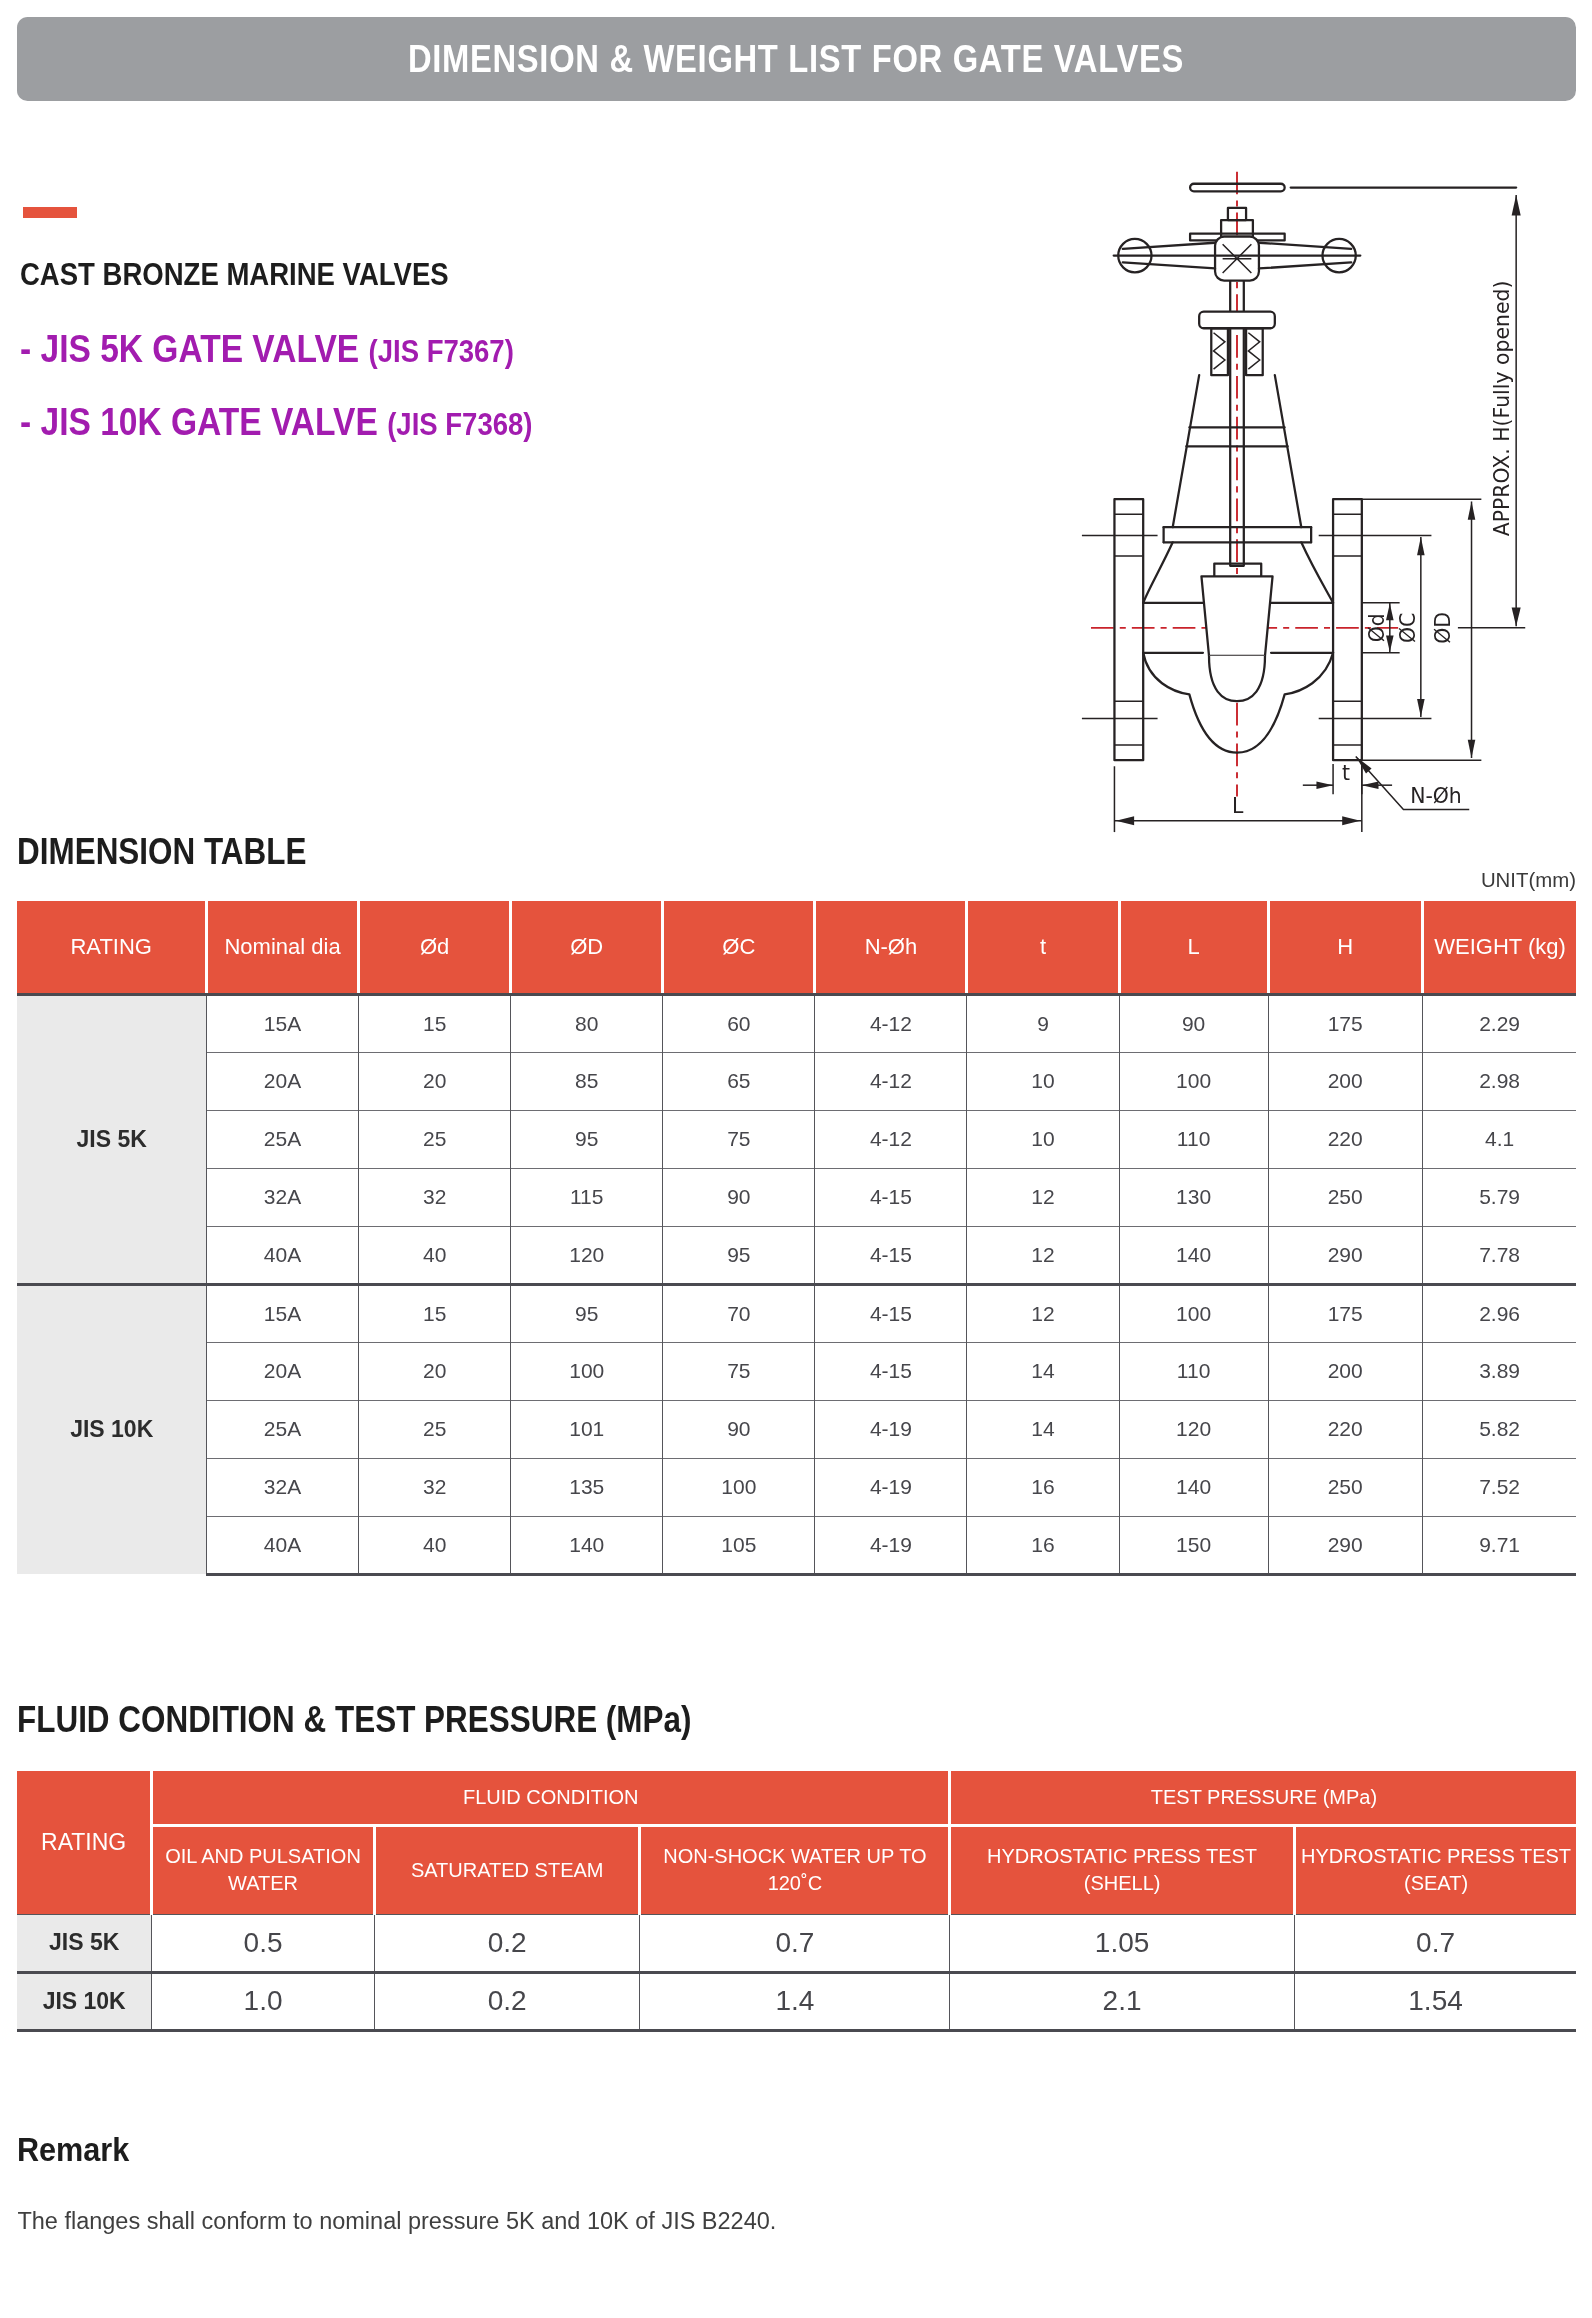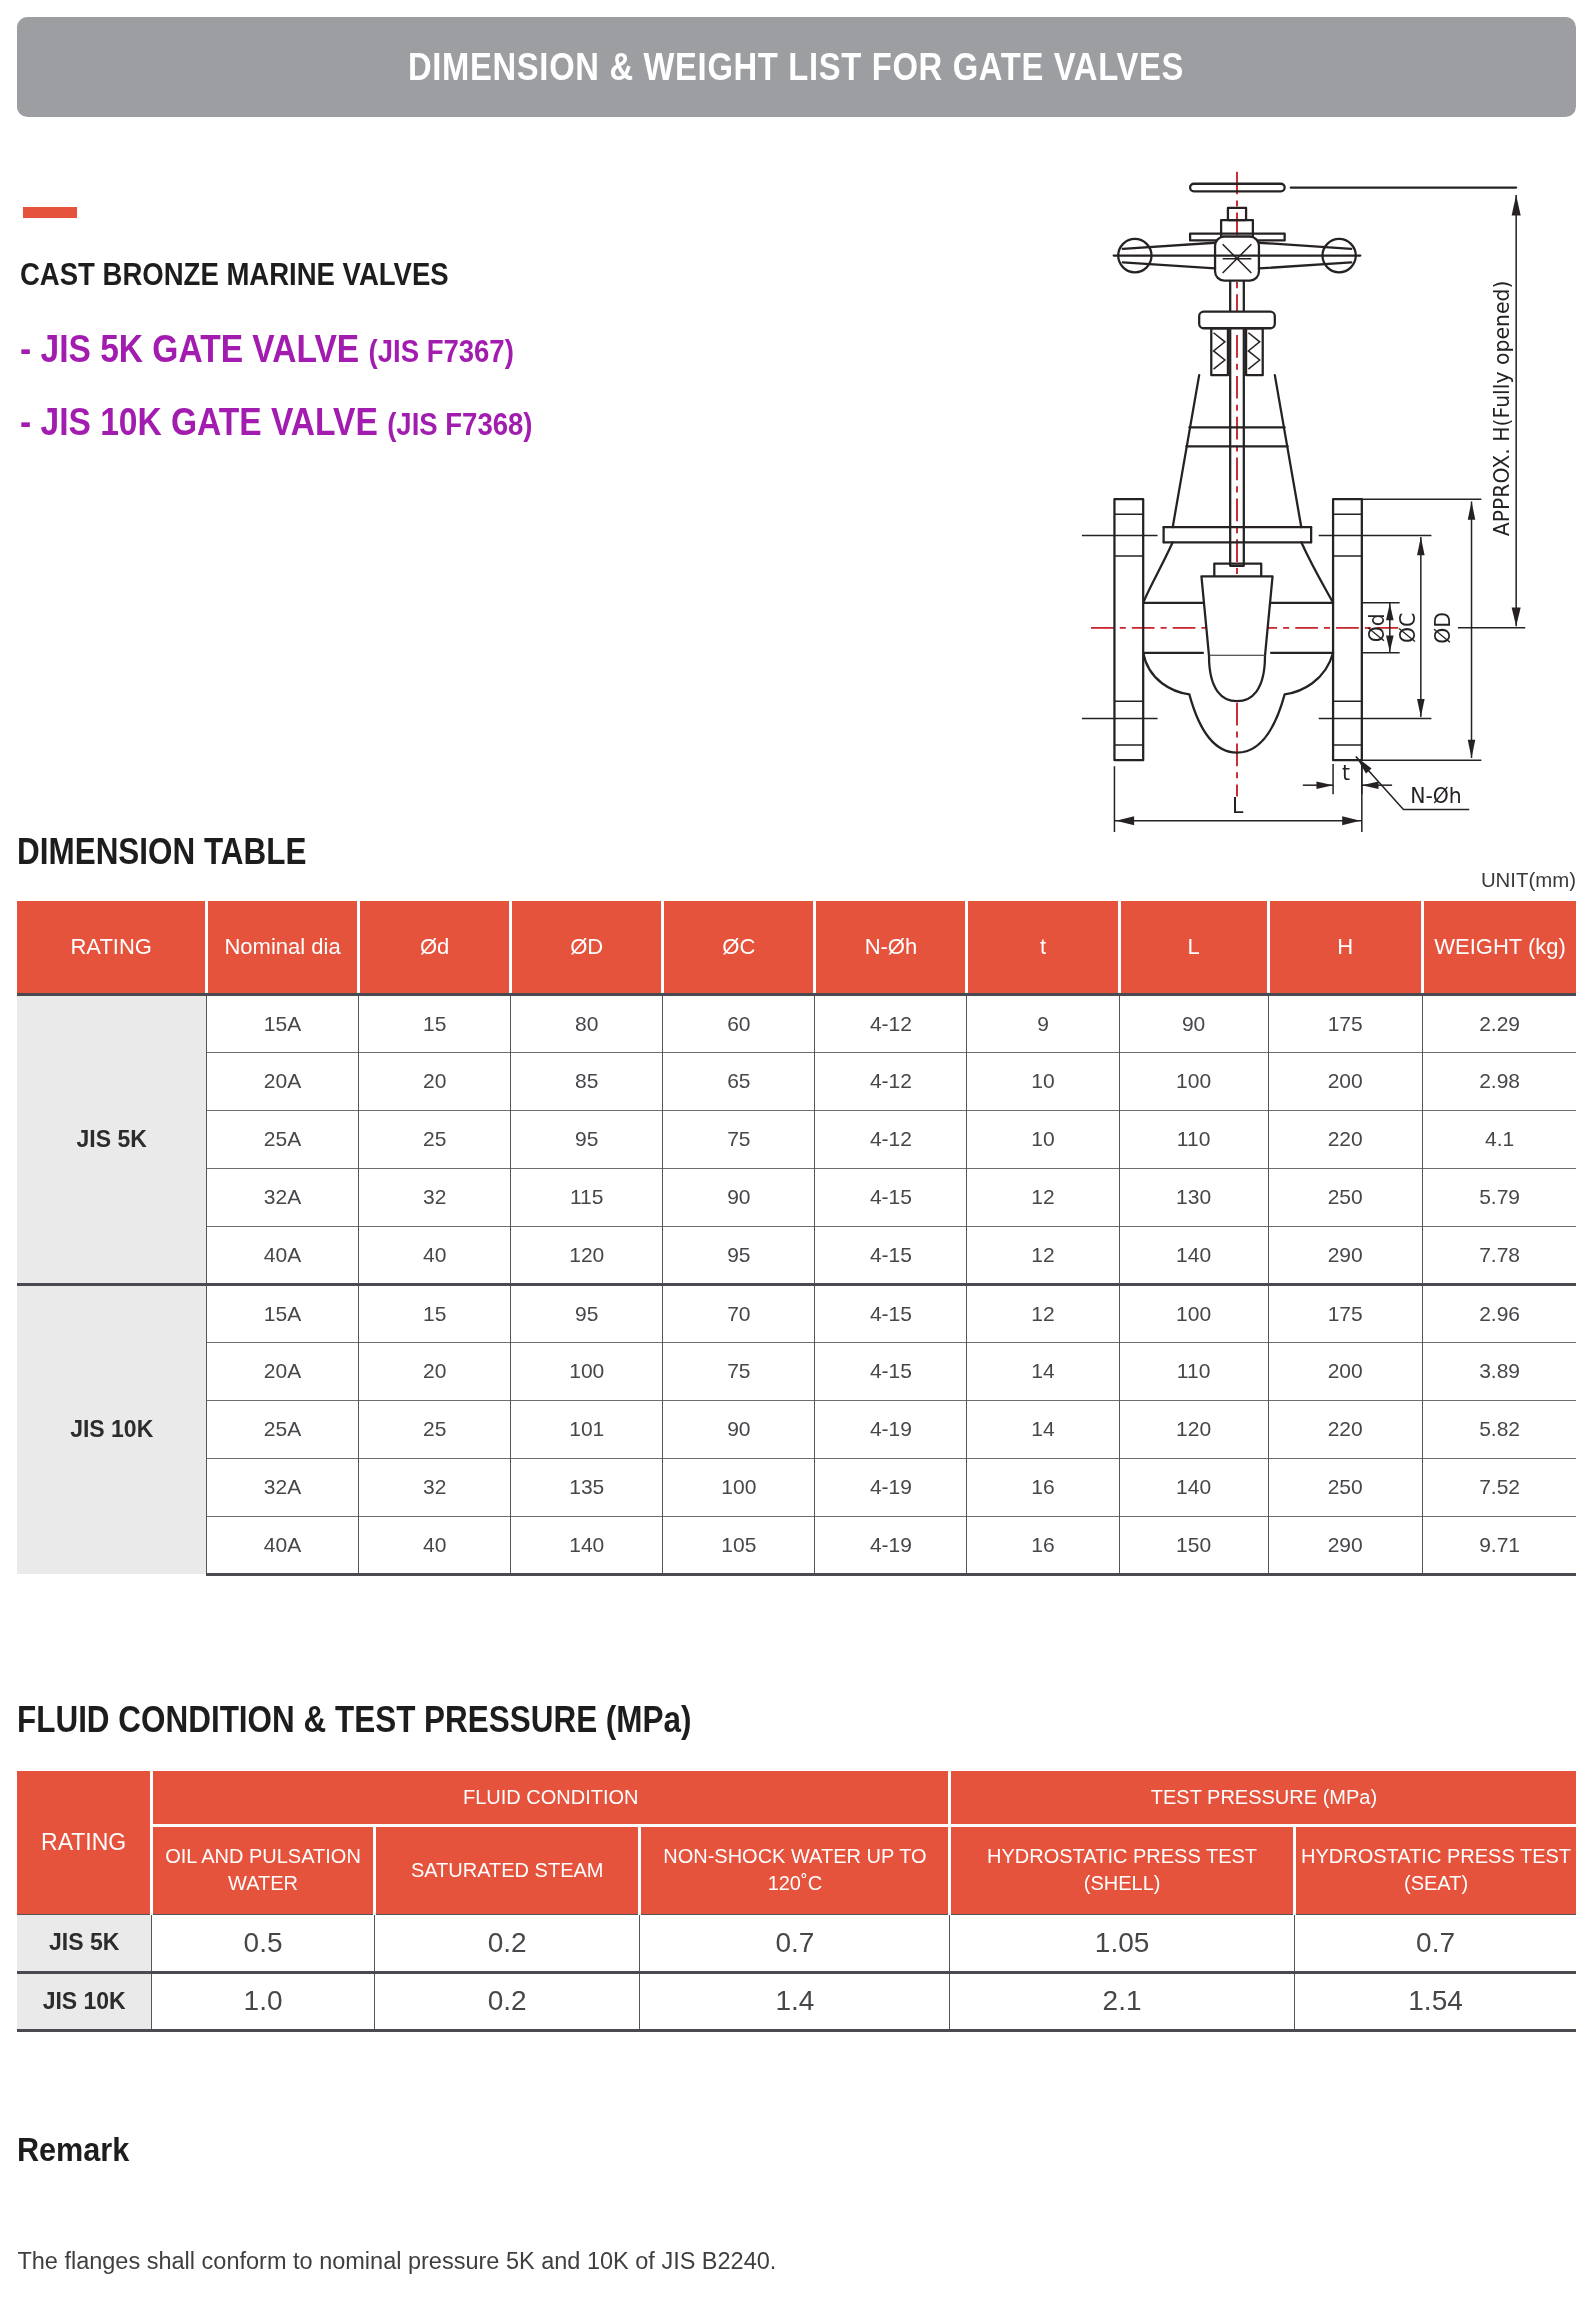--- a/index.html
+++ b/index.html
@@ -8,21 +8,21 @@
     position:relative;
     width:1592px; height:2319px;
     font-family:"Liberation Sans", sans-serif;
     color:#232323;
     overflow:hidden;
   }
   .abs { position:absolute; }
 
   
   .header-bar {
-    left:16.6px; top:17.4px; width:1559px; height:100px;
+    left:16.6px; top:17.4px; width:1559px; height:84px;
     background:#9C9EA1; border-radius:10.6px;
     display:flex; align-items:center; justify-content:center;
   }
   .header-bar span {
     color:#fff; font-size:39px; font-weight:bold; letter-spacing:0.8px;
     display:inline-block; transform:scaleX(0.84);
     white-space:nowrap;
   }
 
   
@@ -88,21 +88,21 @@
   .fluid-table tbody td + td { border-left:1.5px solid #55555a; }
   .fluid-table tbody th.rating-cell {
     background:#EAEAEA; font-weight:bold; color:#2c2c2c; font-size:23px;
     border-right:1.5px solid #55555a;
   }
   .fluid-table tbody tr + tr td, .fluid-table tbody tr + tr th { border-top:3px solid #4A4A50; }
   .fluid-table tbody tr:last-child td, .fluid-table tbody tr:last-child th { border-bottom:3.8px solid #4A4A50; }
 
   
   .remark-heading { left:17.4px; top:2130px; font-size:34px; font-weight:bold; color:#1d1d1d; }
-  .remark-text { left:17.4px; top:2208px; font-size:23.5px; color:#3f3f3f;margin-top:40px; }
+  .remark-text { left:17.4px; top:2208px; font-size:23.5px; color:#3f3f3f; }
 
   
   .drawing { left:1059px; top:155px; }
   .drawing * { vector-effect:none; }
   .dline { stroke:#262223; stroke-width:3; fill:none; stroke-linecap:round; stroke-linejoin:round; }
   .dthin { stroke:#262223; stroke-width:2; fill:none; }
   .dfill { fill:#262223; stroke:none; }
   .dwhite { stroke:#262223; stroke-width:3; fill:#fff; stroke-linejoin:round; }
   .clr  { stroke:#C9232B; stroke-width:2.5; fill:none; stroke-dasharray:30 8 8 8; }
   .dtext { font-family:"DejaVu Sans", sans-serif; font-size:27px; fill:#262223; }

